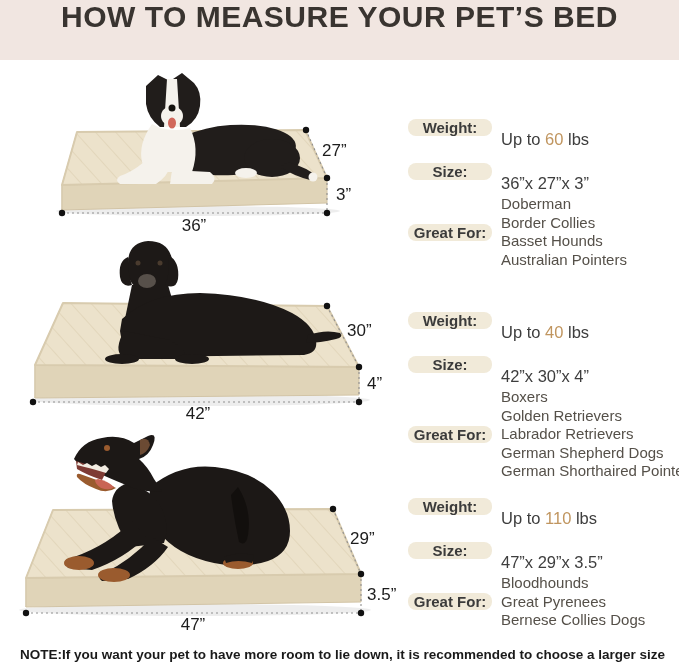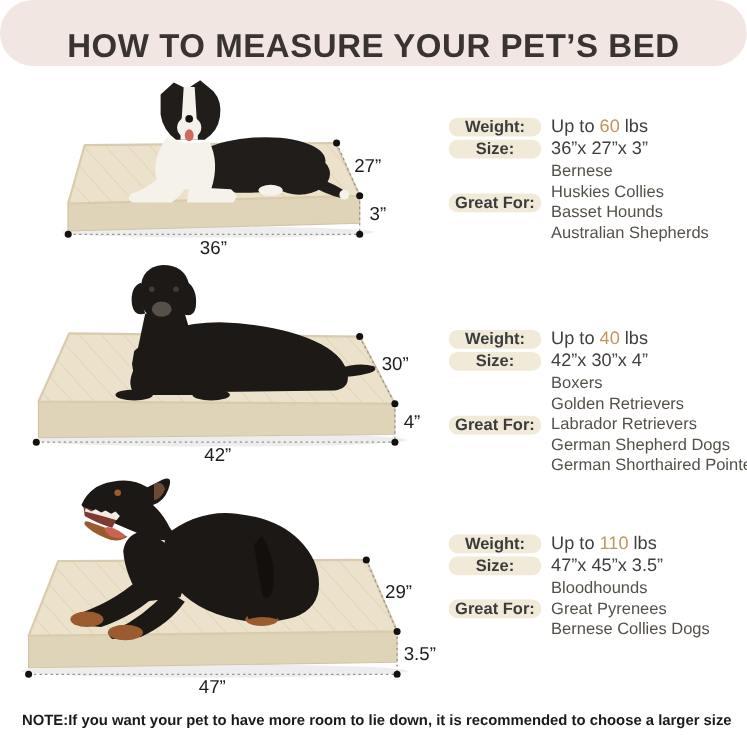--- a/index.html
+++ b/index.html
@@ -4,28 +4,28 @@
 <style>
   :root{
     --header-bg:#f1e6e1; --page-bg:#ffffff; --pill-bg:#f1ead9;
     --accent:#c0955f; --text-dark:#3a3a3a; --text-body:#4c4c4c;
     --dim-line:#8f8f8f; --note-color:#1a1a1a;
   }
   *{margin:0;padding:0;box-sizing:border-box;}
   body{font-family:"Liberation Sans",sans-serif;background:#fff;}
   .stage{position:relative;width:679px;height:668px;background:var(--page-bg);overflow:hidden;}
   .header{position:absolute;left:0;top:0;width:679px;height:60px;background:var(--header-bg);
-          display:flex;align-items:flex-end;justify-content:center;border-radius:30px;}
+          display:flex;align-items:flex-start;justify-content:center;}
   .title{font-size:30px;font-weight:800;color:#393430;letter-spacing:.5px;white-space:nowrap;}
   .illus{position:absolute;}
   .specs{position:absolute;left:408px;width:264px;}
   .spec-row{display:flex;align-items:center;margin-bottom:3px;}
   .pill{width:84px;min-width:84px;height:17px;line-height:17px;background:var(--pill-bg);
         border-radius:8px;text-align:center;font-size:15px;font-weight:bold;color:#3b3b3b;}
-  .val{margin-left:9px;font-size:16.5px;color:#3e3e3e;line-height:17px;white-space:nowrap;}
+  .val{margin-left:9px;font-size:16.5px;color:#3e3e3e;line-height:17px;white-space:nowrap;margin-top:24px;}
   .accent{color:var(--accent);}
   .breeds{margin-left:9px;}
   .breed{font-size:15px;color:#555049;line-height:18.6px;white-space:nowrap;}
   .note{position:absolute;left:20px;top:647px;width:659px;font-size:13.5px;font-weight:bold;
         color:var(--note-color);white-space:nowrap;}
   svg text{font-family:"Liberation Sans",sans-serif;font-size:17px;fill:#1c1c1c;}
 </style>
 </head>
 <body>
 
@@ -174,24 +174,24 @@
       <div class="pill">Weight:</div>
       <div class="val"><span>Up to </span><span class="accent">60</span><span> lbs</span></div>
     </div>
     <div class="spec-row">
       <div class="pill">Size:</div>
       <div class="val">36”x 27”x 3”</div>
     </div>
     <div class="spec-row">
       <div class="pill">Great For:</div>
       <div class="breeds">
-        <div class="breed">Bernese</div>
-        <div class="breed">Huskies Collies</div>
+        <div class="breed">Doberman</div>
+        <div class="breed">Border Collies</div>
         <div class="breed">Basset Hounds</div>
-        <div class="breed">Australian Shepherds</div>
+        <div class="breed">Australian Pointers</div>
       </div>
     </div>
   </div>
 
   <div class="specs" style="top:300px">
     <div class="spec-row">
       <div class="pill">Weight:</div>
       <div class="val"><span>Up to </span><span class="accent">40</span><span> lbs</span></div>
     </div>
     <div class="spec-row">
@@ -210,21 +210,21 @@
     </div>
   </div>
 
   <div class="specs" style="top:486px">
     <div class="spec-row">
       <div class="pill">Weight:</div>
       <div class="val"><span>Up to </span><span class="accent">110</span><span> lbs</span></div>
     </div>
     <div class="spec-row">
       <div class="pill">Size:</div>
-      <div class="val">47”x 45”x 3.5”</div>
+      <div class="val">47”x 29”x 3.5”</div>
     </div>
     <div class="spec-row">
       <div class="pill">Great For:</div>
       <div class="breeds">
         <div class="breed">Bloodhounds</div>
         <div class="breed">Great Pyrenees</div>
         <div class="breed">Bernese Collies Dogs</div>
       </div>
     </div>
   </div>

